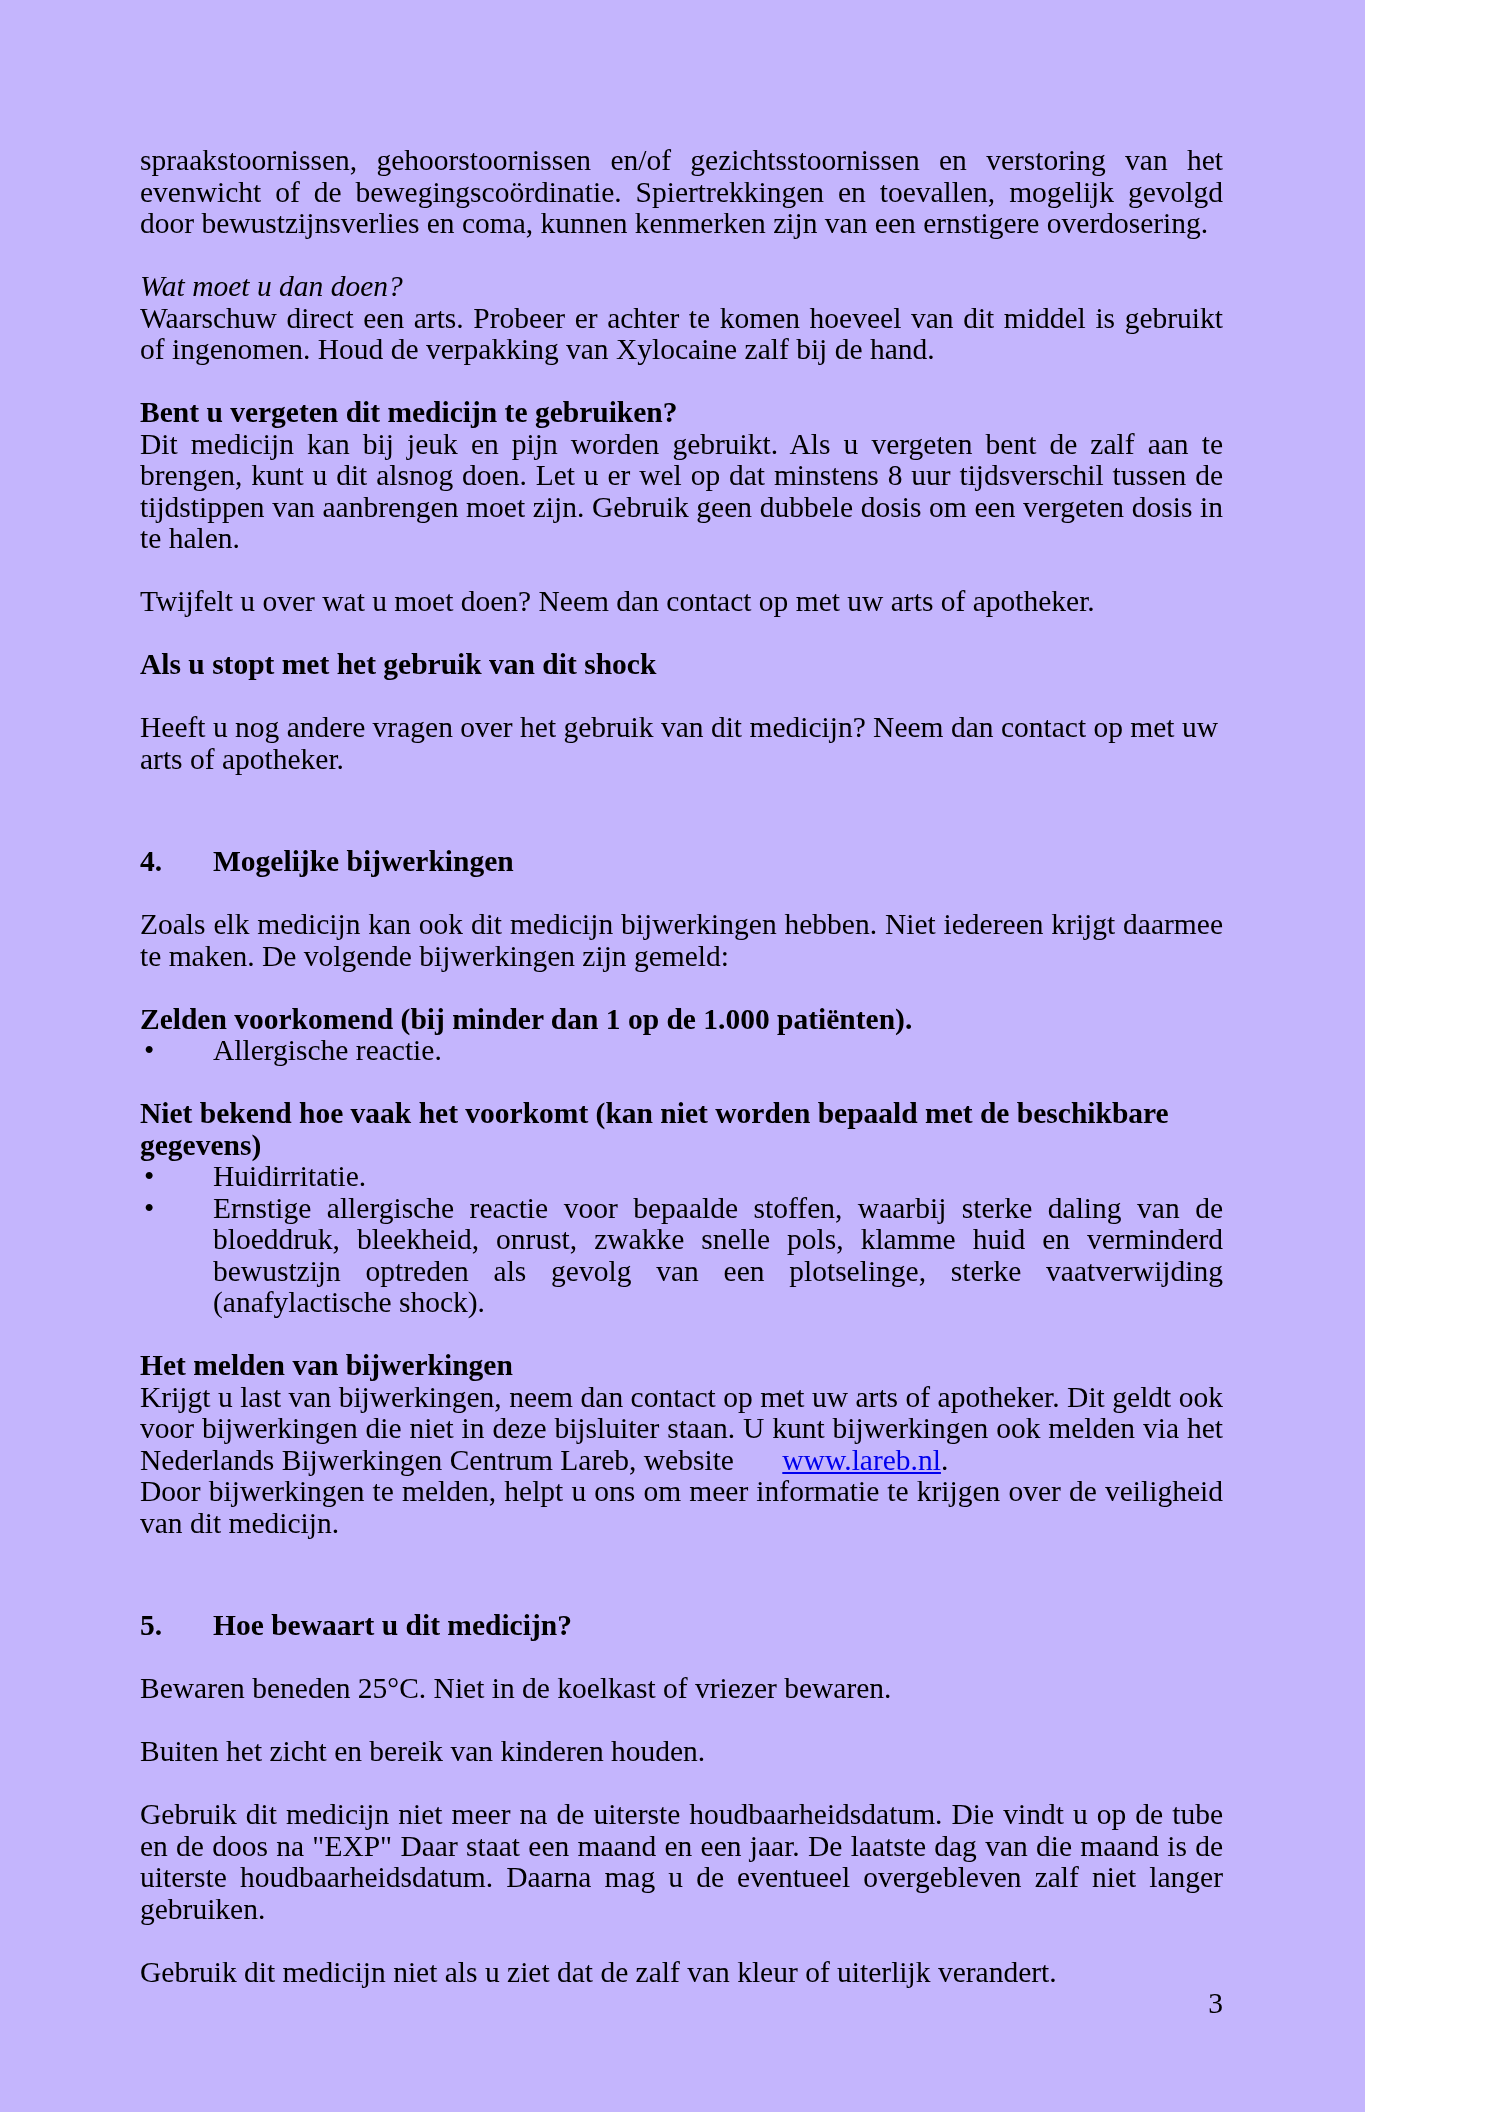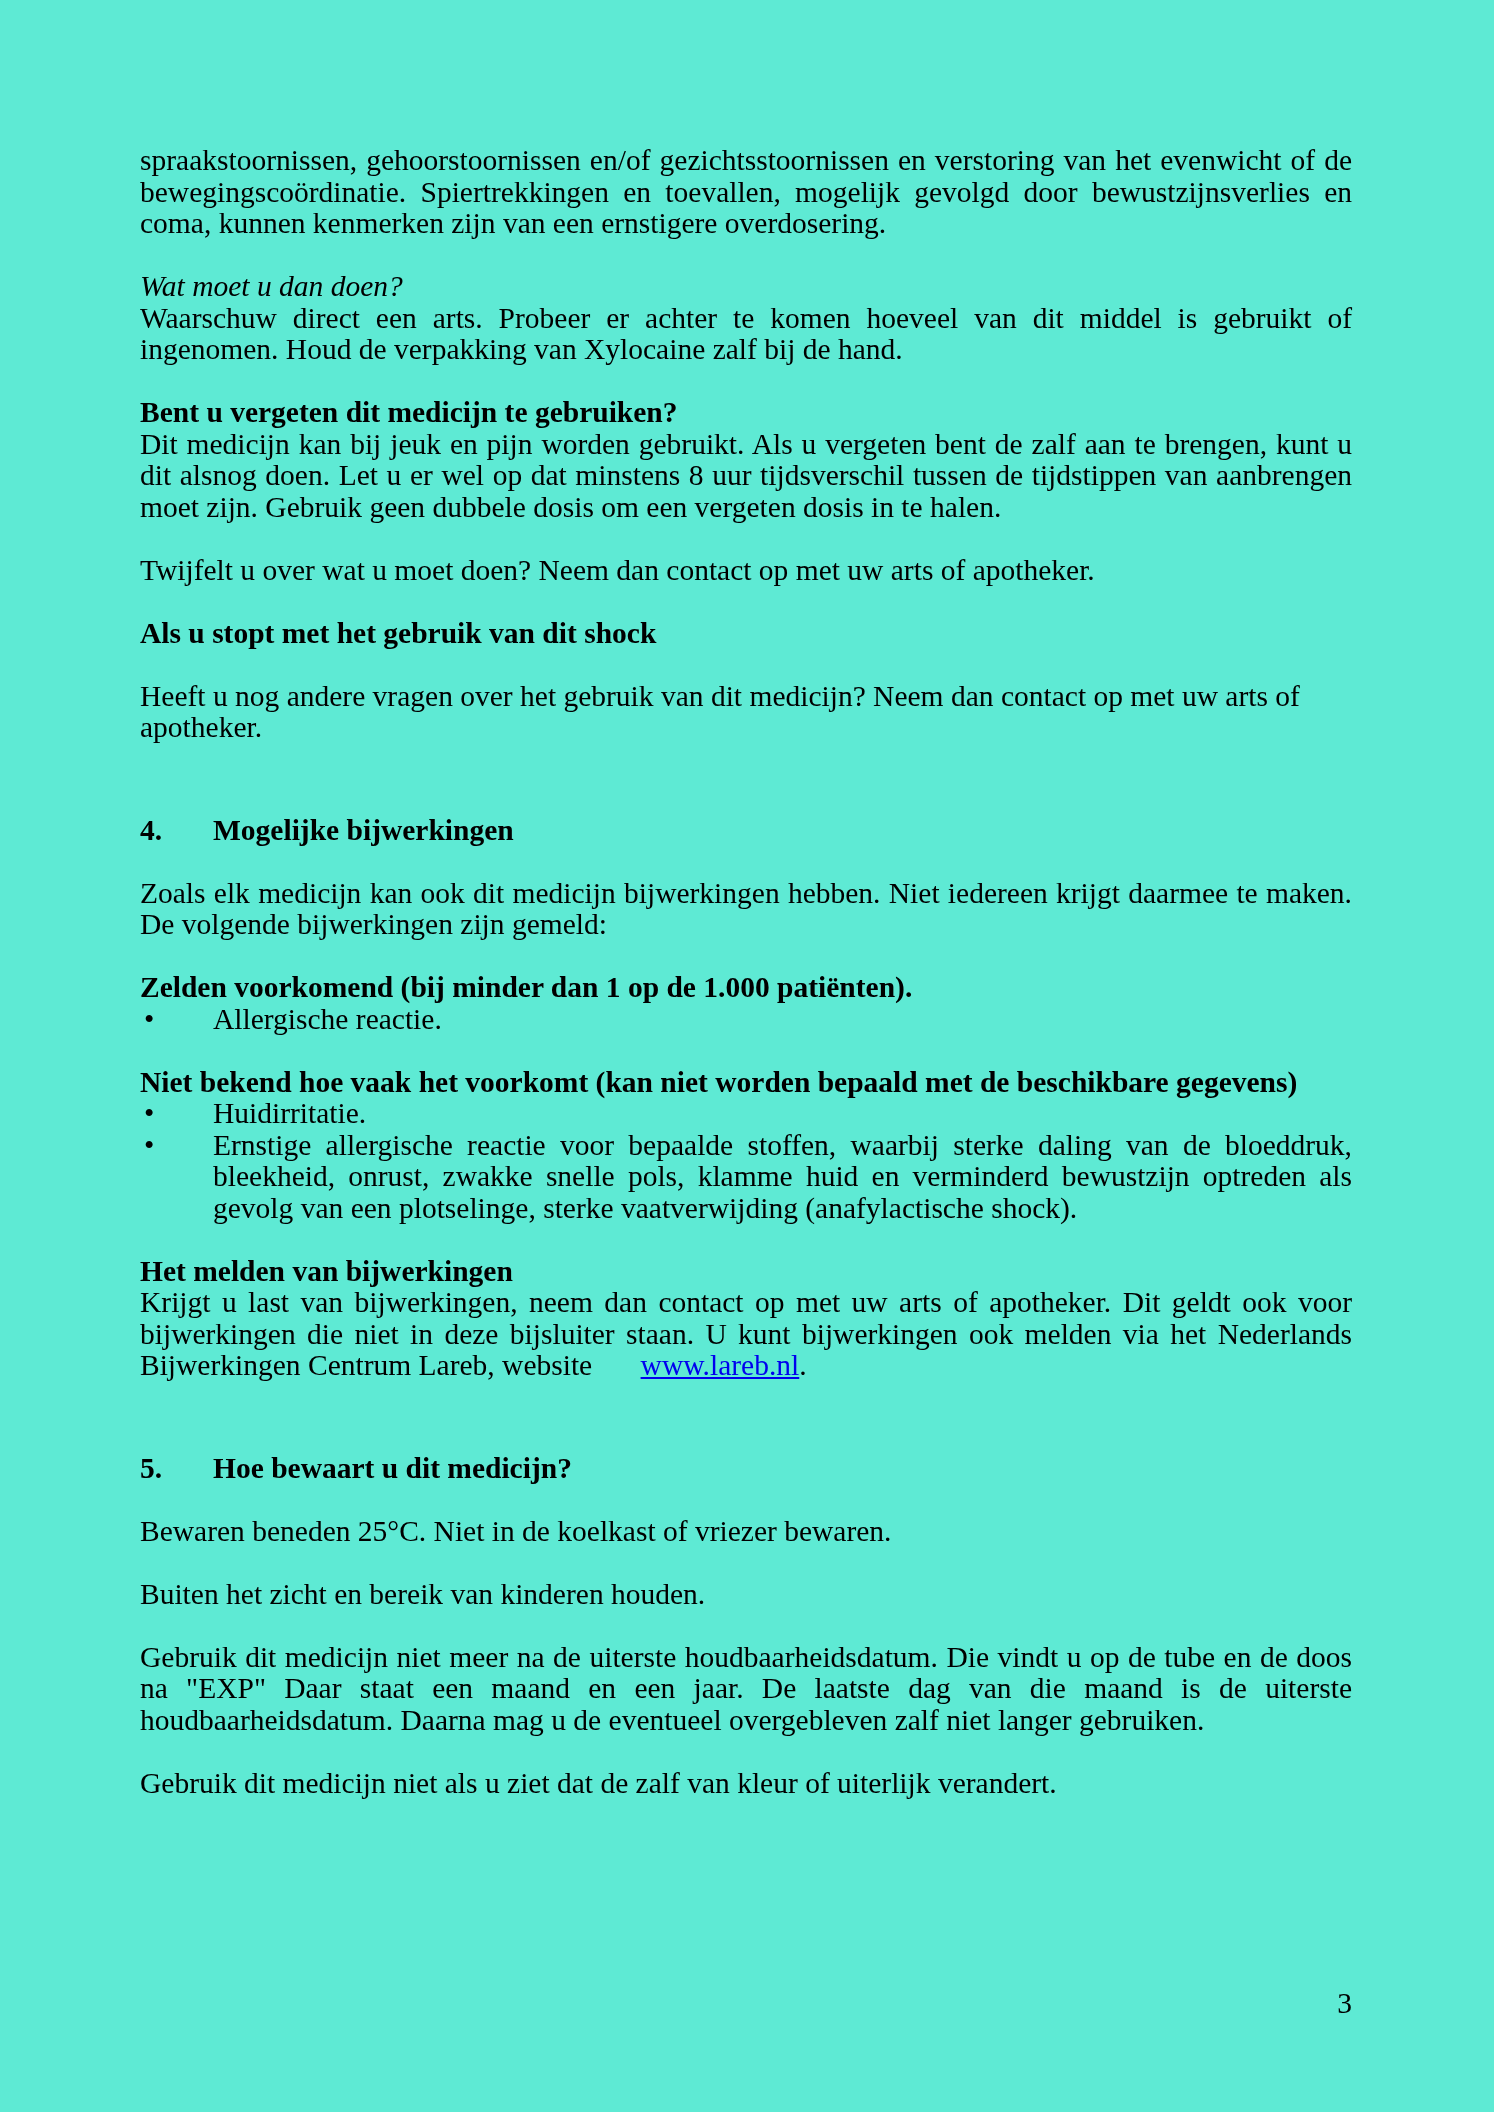--- a/index.html
+++ b/index.html
@@ -2,23 +2,23 @@
 <html><head>
 <meta charset="utf-8">
 <style>
   html, body {
     margin: 0;
     padding: 0;
     background: #ffffff;
   }
   .page {
     position: relative;
-    width: 1494px;
+    width: 1365px;
     height: 2112px;
-    background: #5eead4;
+    background: #c4b5fd;
     color: #000000;
     font-family: "Liberation Serif", "DejaVu Serif", serif;
     font-size: 29.5px;
     line-height: 31.5px;
     box-sizing: border-box;
     padding: 145px 142px 0 140px;
     overflow: hidden;
   }
   p { margin: 0; }
   .just   { text-align: justify; }
@@ -75,20 +75,21 @@
   <p class="bold mt1">Niet bekend hoe vaak het voorkomt (kan niet worden bepaald met de beschikbare gegevens)</p>
   <div class="bullet">
     <span class="marker">•</span><span>Huidirritatie.</span>
   </div>
   <div class="bullet just">
     <span class="marker">•</span><span>Ernstige allergische reactie voor bepaalde stoffen, waarbij sterke daling van de bloeddruk, bleekheid, onrust, zwakke snelle pols, klamme huid en verminderd bewustzijn optreden als gevolg van een plotselinge, sterke vaatverwijding (anafylactische shock).</span>
   </div>
 
   <p class="bold mt1">Het melden van bijwerkingen</p>
   <p class="just"><span>Krijgt u last van bijwerkingen, neem dan contact op met uw arts of apotheker. Dit geldt ook voor bijwerkingen die niet in deze bijsluiter staan. U kunt bijwerkingen ook melden via het Nederlands Bijwerkingen Centrum Lareb, website </span><a href="#" class="link">www.lareb.nl</a><span>.</span></p>
+  <p class="just">Door bijwerkingen te melden, helpt u ons om meer informatie te krijgen over de veiligheid van dit medicijn.</p>
 
   <div class="sec mtsec">
     <span class="secnum">5.</span><span>Hoe bewaart u dit medicijn?</span>
   </div>
 
   <p class="mt1">Bewaren beneden 25°C. Niet in de koelkast of vriezer bewaren.</p>
 
   <p class="mt1">Buiten het zicht en bereik van kinderen houden.</p>
 
   <p class="just mt1">Gebruik dit medicijn niet meer na de uiterste houdbaarheidsdatum. Die vindt u op de tube en de doos na "EXP" Daar staat een maand en een jaar. De laatste dag van die maand is de uiterste houdbaarheidsdatum. Daarna mag u de eventueel overgebleven zalf niet langer gebruiken.</p>

